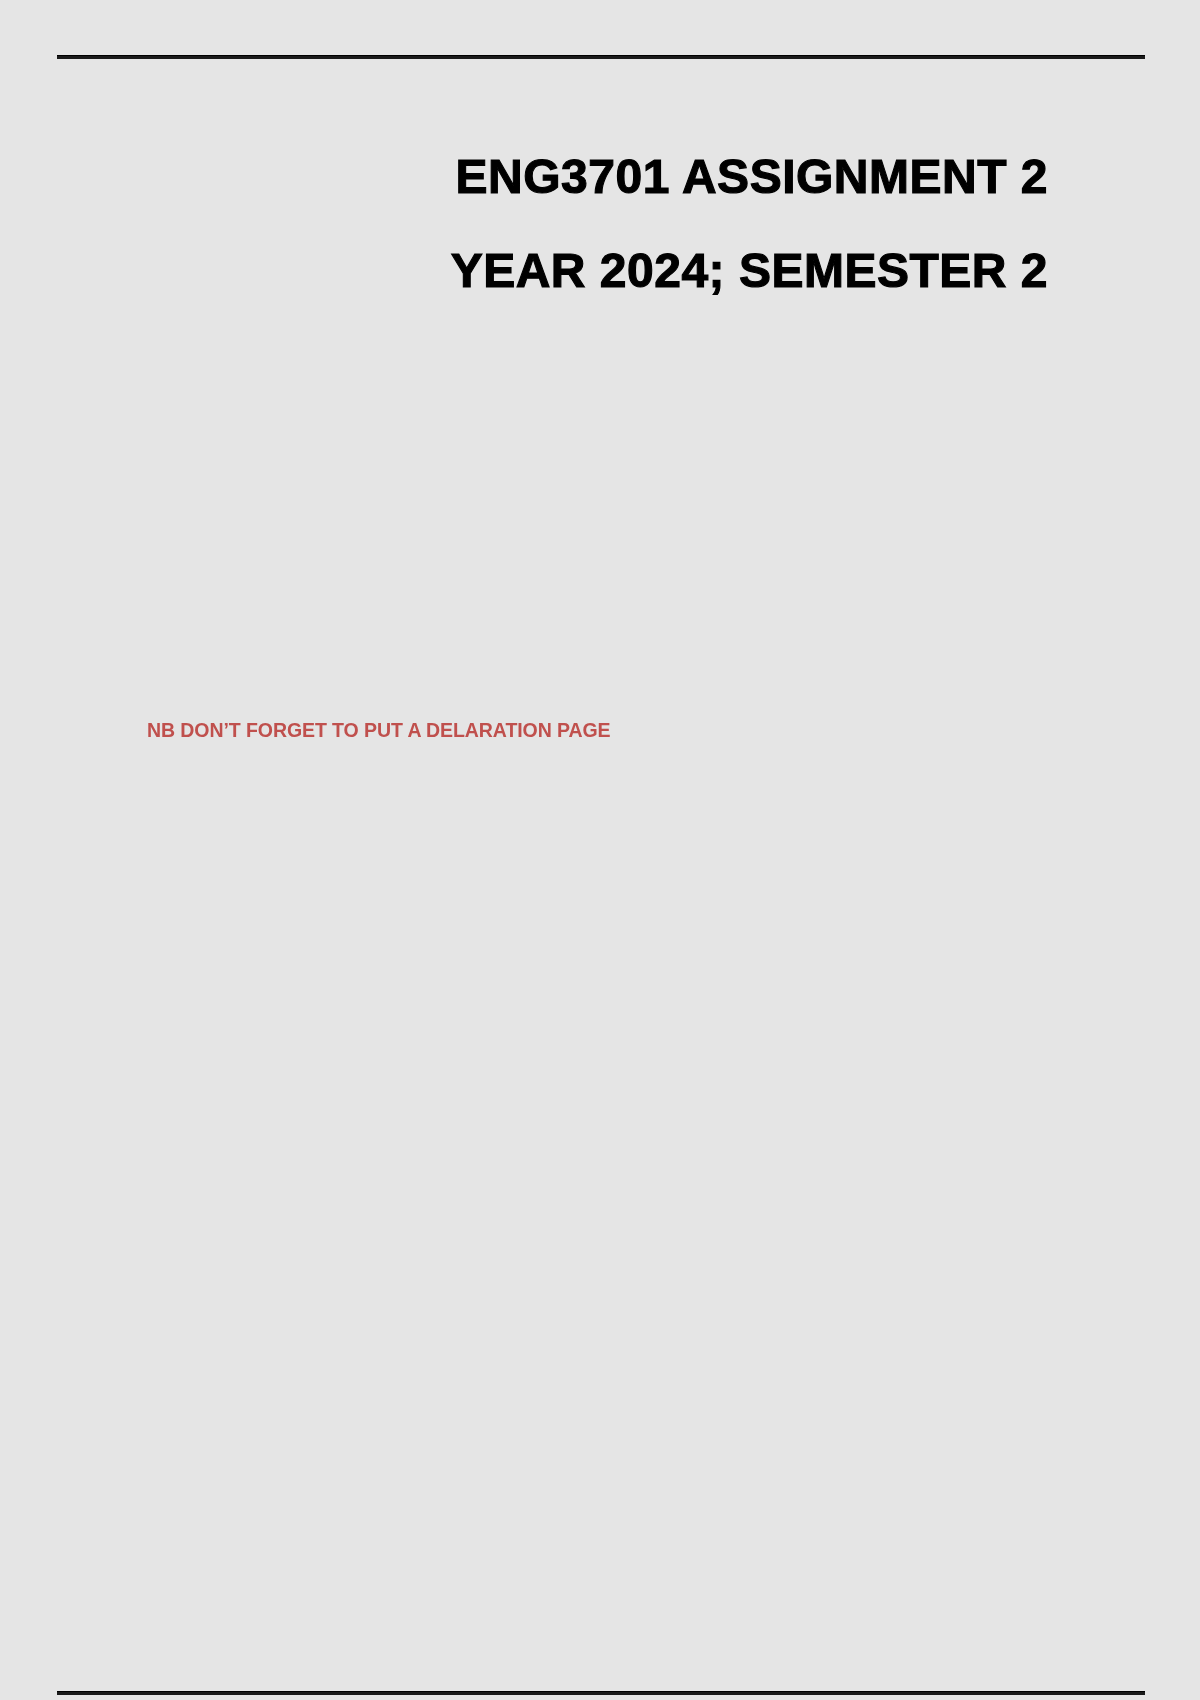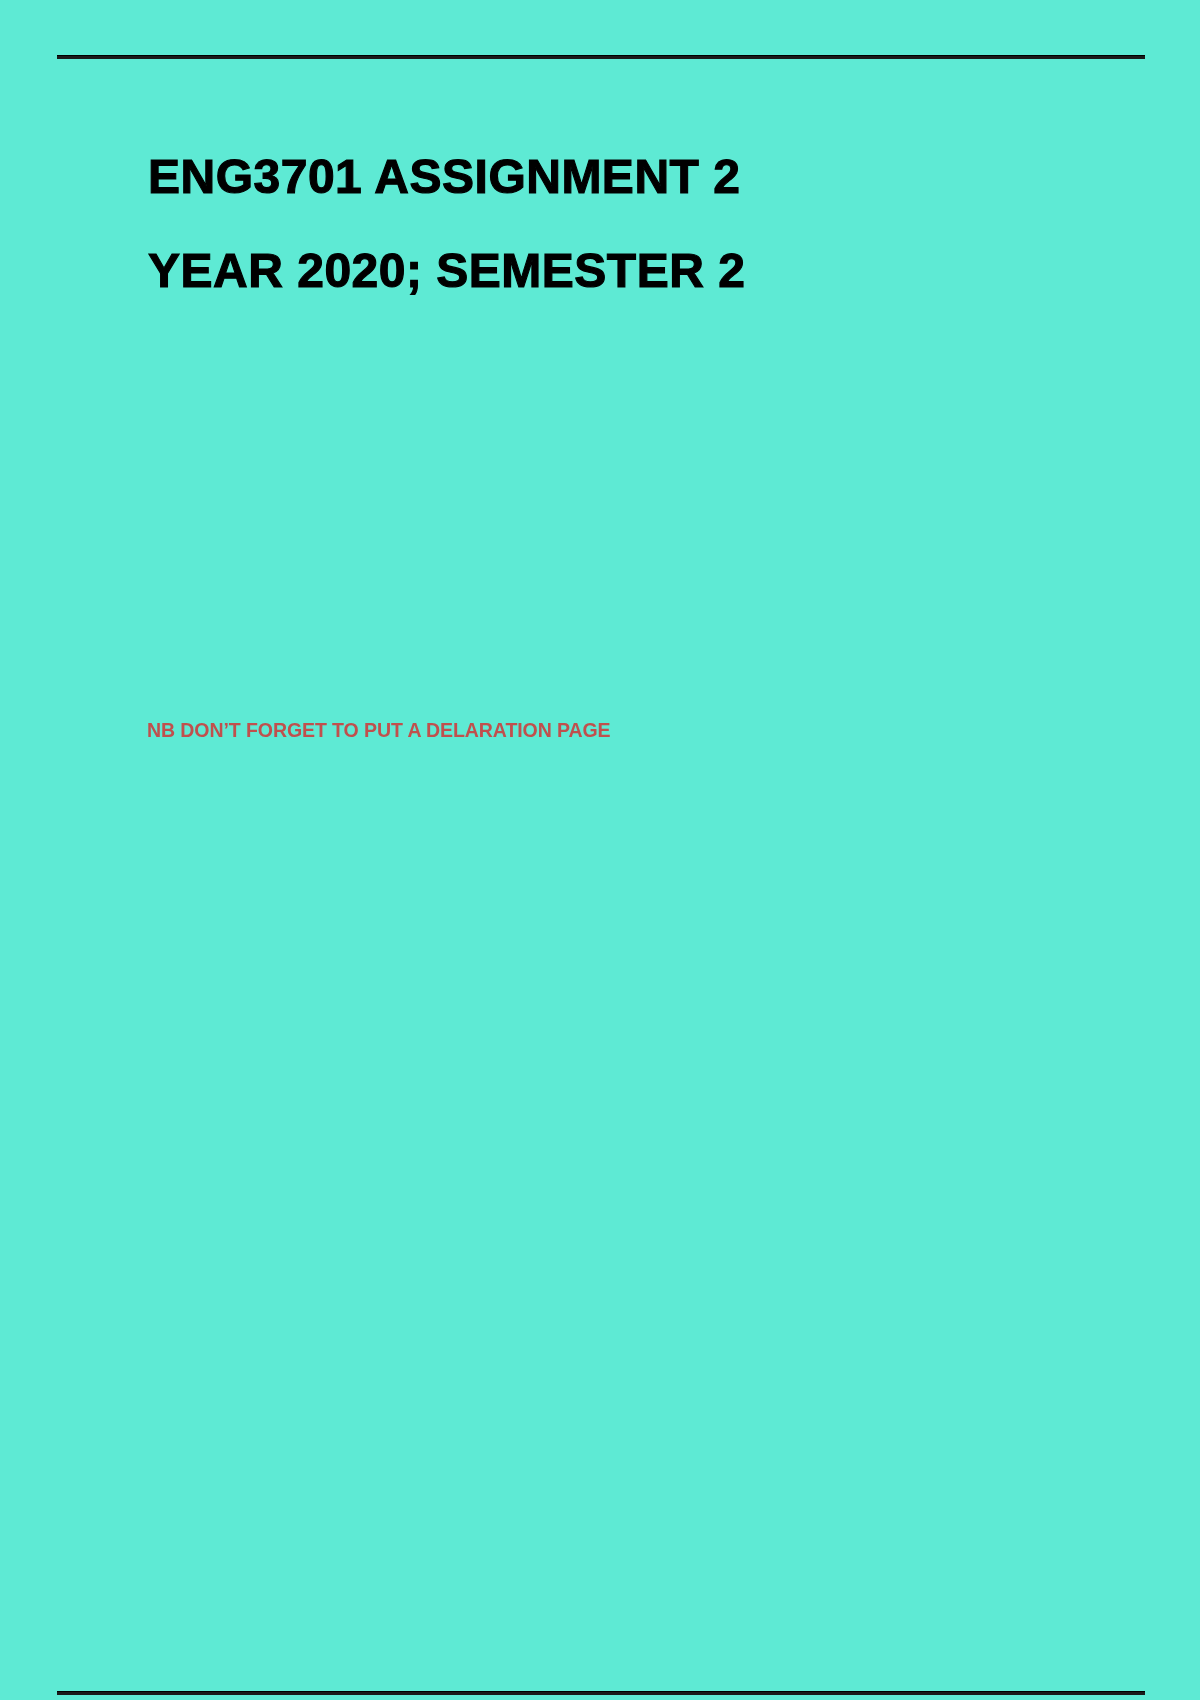--- a/index.html
+++ b/index.html
@@ -4,23 +4,24 @@
 <style>
   html, body {
     margin: 0;
     padding: 0;
     background: #ffffff;
   }
   .page {
     position: relative;
     width: 1200px;
     height: 1700px;
-    background: #5eead4;
+    background: #e5e5e5;
     overflow: hidden;
     font-family: "Liberation Sans", sans-serif;
+    text-align: right;
     -webkit-font-smoothing: antialiased;
   }
 
   
   .rule {
     position: absolute;
     left: 57px;
     width: 1088px;
     height: 3px;
     background: #1a1a1a;
@@ -87,21 +88,21 @@
 </style>
 </head>
 <body>
 
 <div class="page">
 
   <div class="rule rule-top"></div>
 
   <div class="title-block">
     <div class="title-line">ENG3701 ASSIGNMENT 2</div>
-    <div class="title-line">YEAR 2020; SEMESTER 2</div>
+    <div class="title-line">YEAR 2024; SEMESTER 2</div>
   </div>
 
   <div class="note-red">NB DON’T FORGET TO PUT A DELARATION PAGE</div>
 
 
   <div class="rule rule-bottom"></div>
 
 </div>
 
 </body></html>

